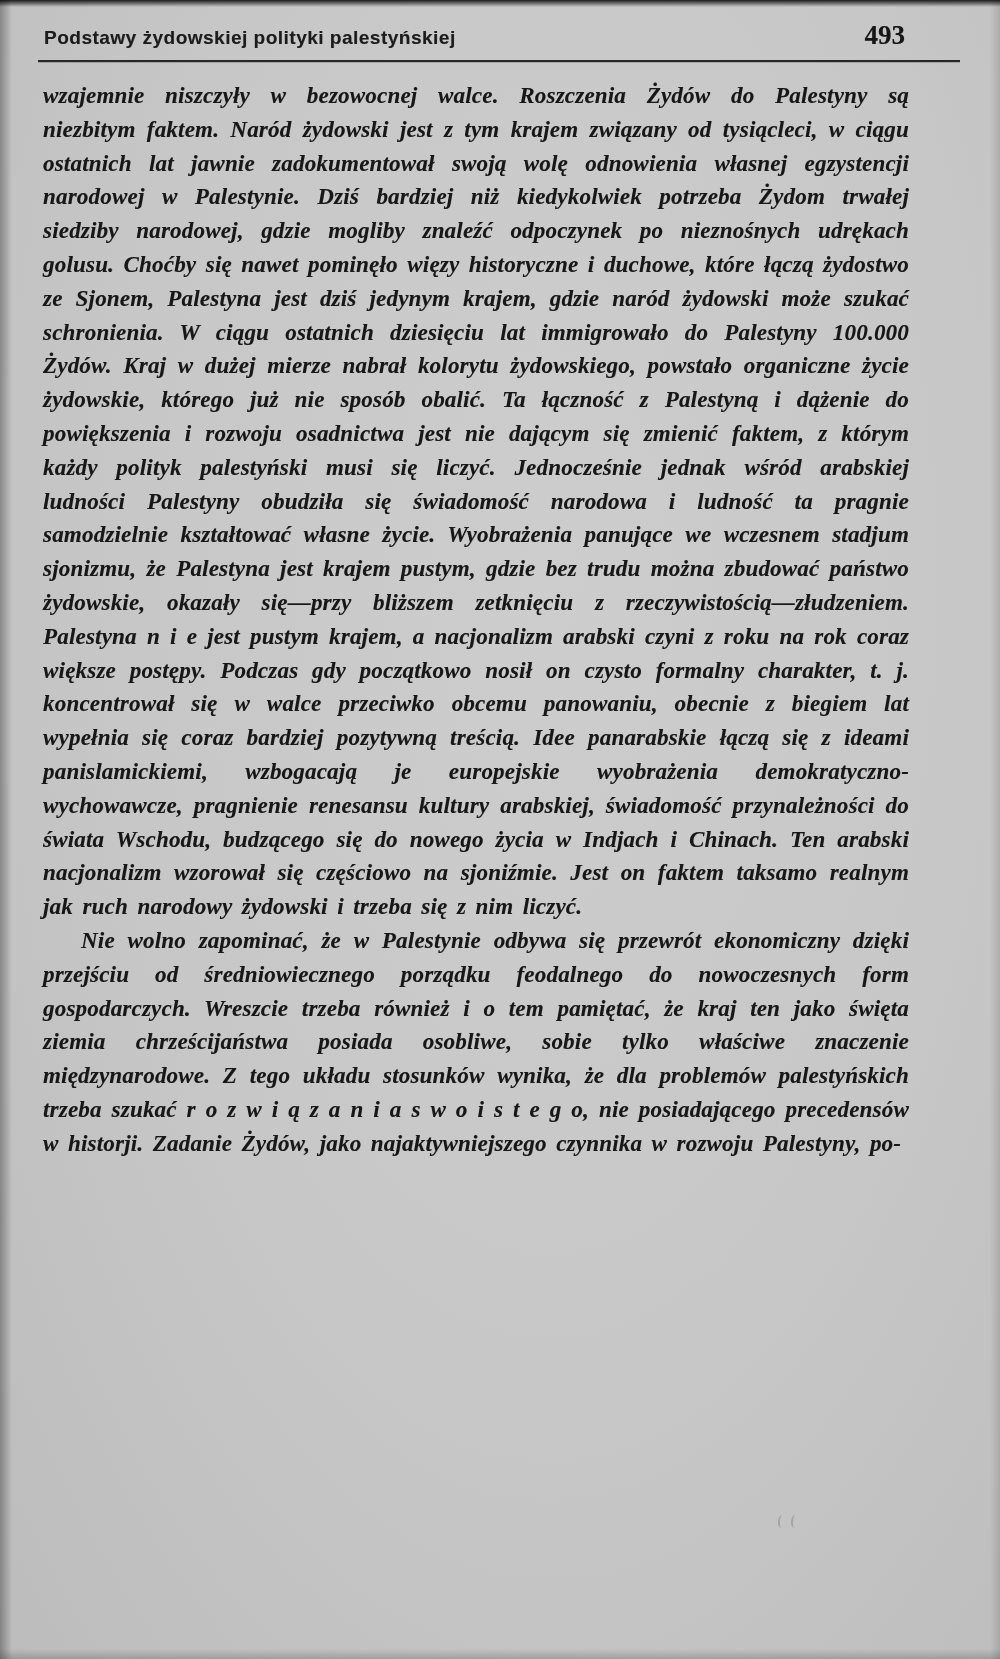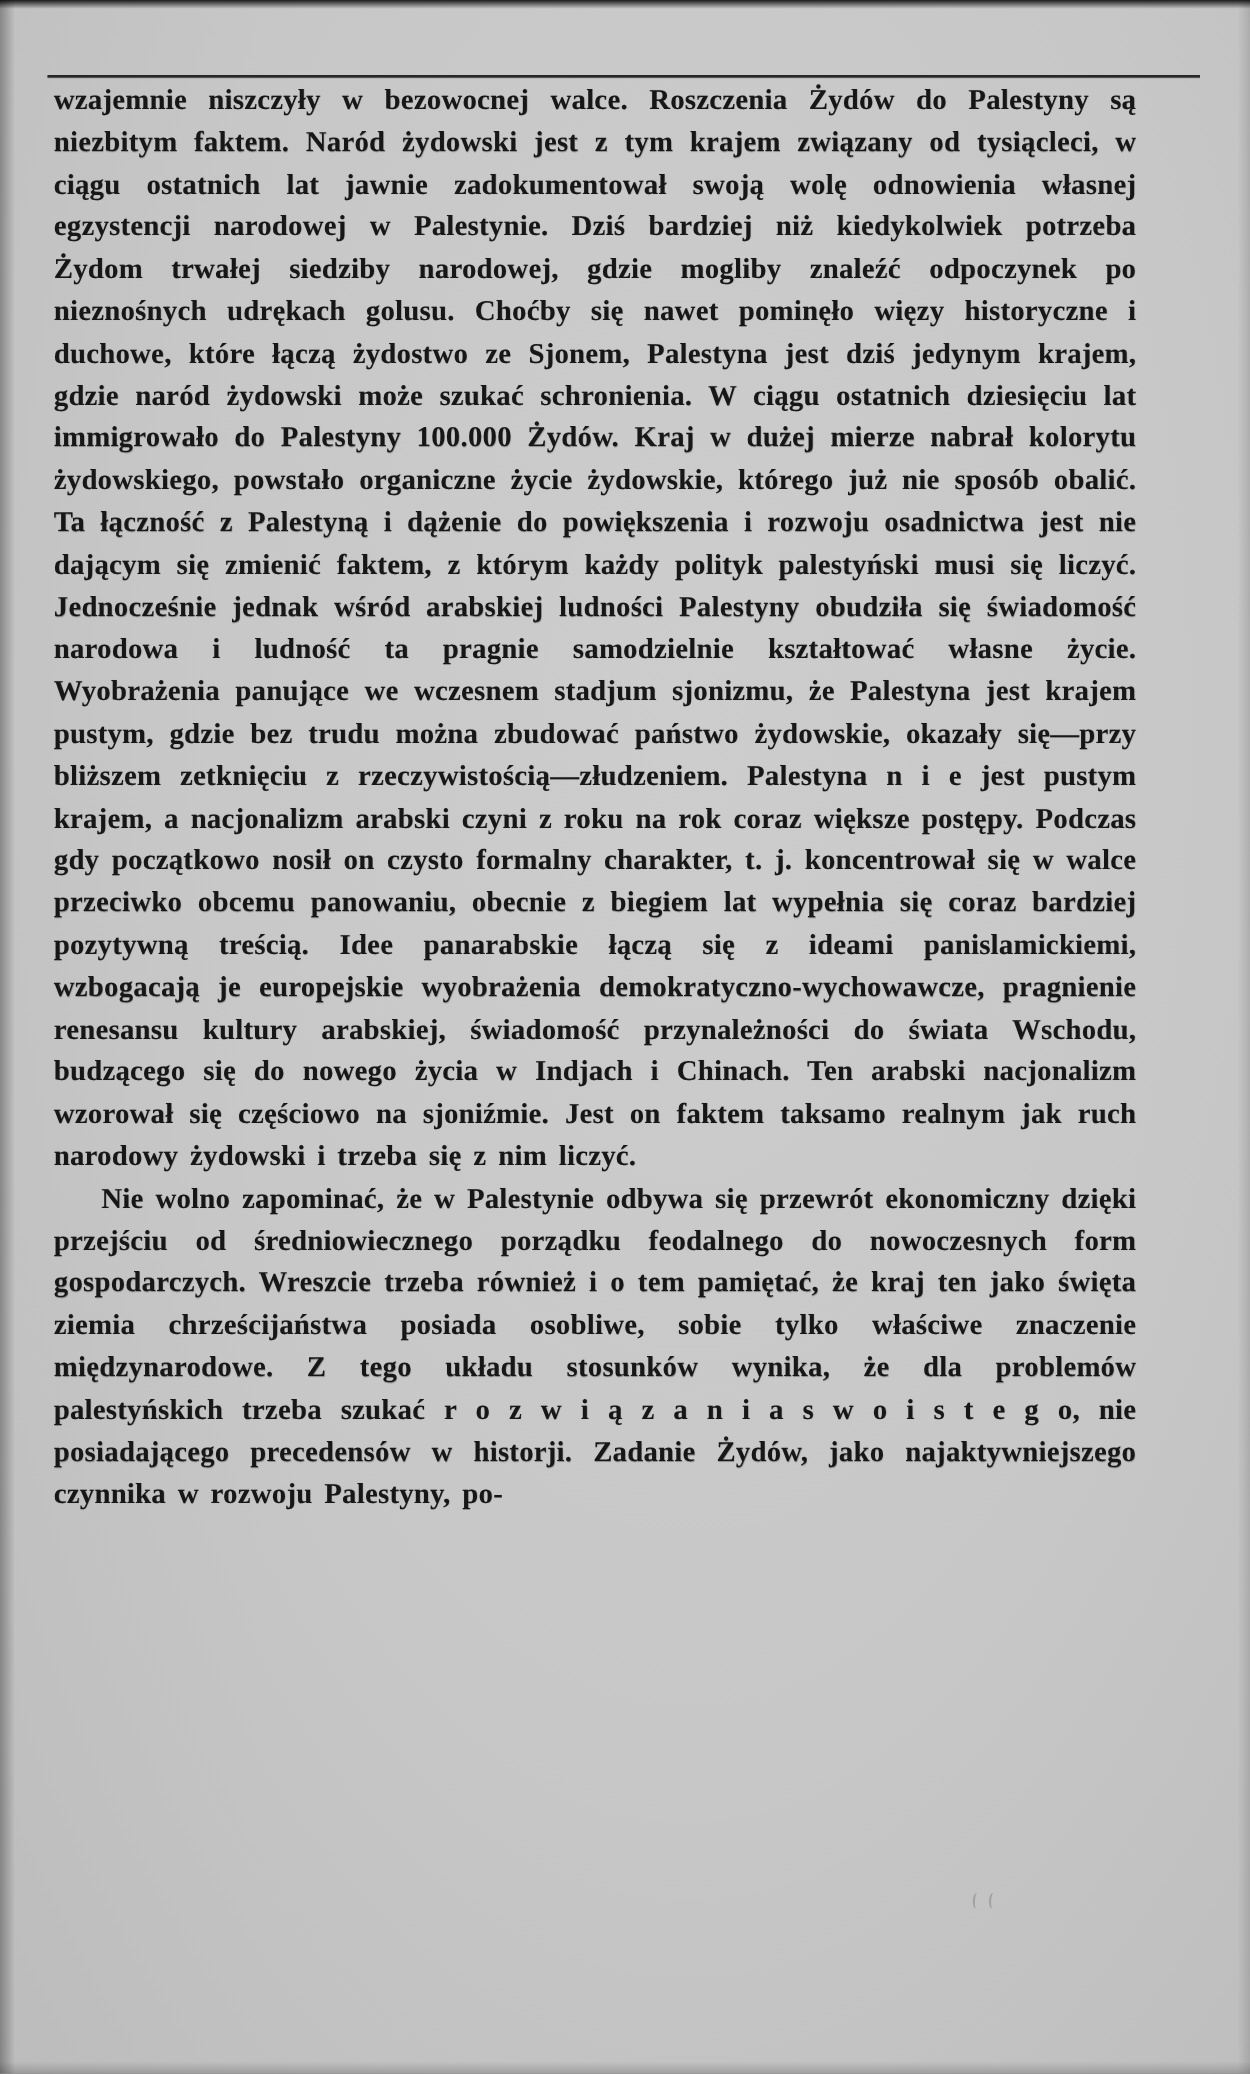--- a/index.html
+++ b/index.html
@@ -61,30 +61,31 @@
   .header-rule {
     position: absolute;
     top: 60px; left: 38px; right: 40px;
     height: 2px;
     background: #272727;
     box-shadow: 0 0.5px 0.5px rgba(0,0,0,0.35);
   }
 
   .page-body {
     position: absolute;
-    top: 63px; left: 43px;
+    top: 79px; left: 43px;
     width: 866px;
     text-align: justify;
     font-size: 23px;
     line-height: 33.8px;
     font-weight: 700;
     letter-spacing: 0.2px;
     word-spacing: 3.5px;
     color: #171717;
     text-shadow: 0.3px 0.3px 0.6px rgba(25,25,25,0.35);
+    font-style: italic;
   }
   .page-body p { margin: 0; }
   .page-body p.indent { text-indent: 38px; }
 
   
   .scan-artifact {
     position: absolute;
     left: 778px; top: 1514px;
     opacity: 0.35;
   }
@@ -100,20 +101,24 @@
 </head>
 <body>
 
 <div class="page">
 
   <div class="edge-top"></div>
   <div class="edge-left"></div>
   <div class="edge-right"></div>
   <div class="edge-bottom"></div>
 
+  <header class="page-header">
+    <span class="running-title">Podstawy żydowskiej polityki palestyńskiej</span>
+    <span class="page-number">493</span>
+  </header>
 
   <div class="header-rule"></div>
 
   <main class="page-body">
     <p class="para">wzajemnie niszczyły w bezowocnej walce. Roszczenia Żydów do Palestyny są niezbitym faktem. Naród żydowski jest z tym krajem związany od tysiącleci, w ciągu ostatnich lat jawnie zadokumentował swoją wolę odnowienia własnej egzystencji narodowej w Palestynie. Dziś bardziej niż kiedykolwiek potrzeba Żydom trwałej siedziby narodowej, gdzie mogliby znaleźć odpoczynek po nieznośnych udrękach golusu. Choćby się nawet pominęło więzy historyczne i duchowe, które łączą żydostwo ze Sjonem, Palestyna jest dziś jedynym krajem, gdzie naród żydowski może szukać schronienia. W ciągu ostatnich dziesięciu lat immigrowało do Palestyny 100.000 Żydów. Kraj w dużej mierze nabrał kolorytu żydowskiego, powstało organiczne życie żydowskie, którego już nie sposób obalić. Ta łączność z Palestyną i dążenie do powiększenia i rozwoju osadnictwa jest nie dającym się zmienić faktem, z którym każdy polityk palestyński musi się liczyć. Jednocześnie jednak wśród arabskiej ludności Palestyny obudziła się świadomość narodowa i ludność ta pragnie samodzielnie kształtować własne życie. Wyobrażenia panujące we wczesnem stadjum sjonizmu, że Palestyna jest krajem pustym, gdzie bez trudu można zbudować państwo żydowskie, okazały się—przy bliższem zetknięciu z rzeczywistością—złudzeniem. Palestyna n i e jest pustym krajem, a nacjonalizm arabski czyni z roku na rok coraz większe postępy. Podczas gdy początkowo nosił on czysto formalny charakter, t. j. koncentrował się w walce przeciwko obcemu panowaniu, obecnie z biegiem lat wypełnia się coraz bardziej pozytywną treścią. Idee panarabskie łączą się z ideami panislamickiemi, wzbogacają je europejskie wyobrażenia demokratyczno-wychowawcze, pragnienie renesansu kultury arabskiej, świadomość przynależności do świata Wschodu, budzącego się do nowego życia w Indjach i Chinach. Ten arabski nacjonalizm wzorował się częściowo na sjoniźmie. Jest on faktem taksamo realnym jak ruch narodowy żydowski i trzeba się z nim liczyć.</p>
     <p class="para indent">Nie wolno zapominać, że w Palestynie odbywa się przewrót ekonomiczny dzięki przejściu od średniowiecznego porządku feodalnego do nowoczesnych form gospodarczych. Wreszcie trzeba również i o tem pamiętać, że kraj ten jako święta ziemia chrześcijaństwa posiada osobliwe, sobie tylko właściwe znaczenie międzynarodowe. Z tego układu stosunków wynika, że dla problemów palestyńskich trzeba szukać r o z w i ą z a n i a  s w o i s t e g o, nie posiadającego precedensów w historji. Zadanie Żydów, jako najaktywniejszego czynnika w rozwoju Palestyny, po-</p>
   </main>
 
   <div class="scan-artifact">
     <i></i><i></i>

